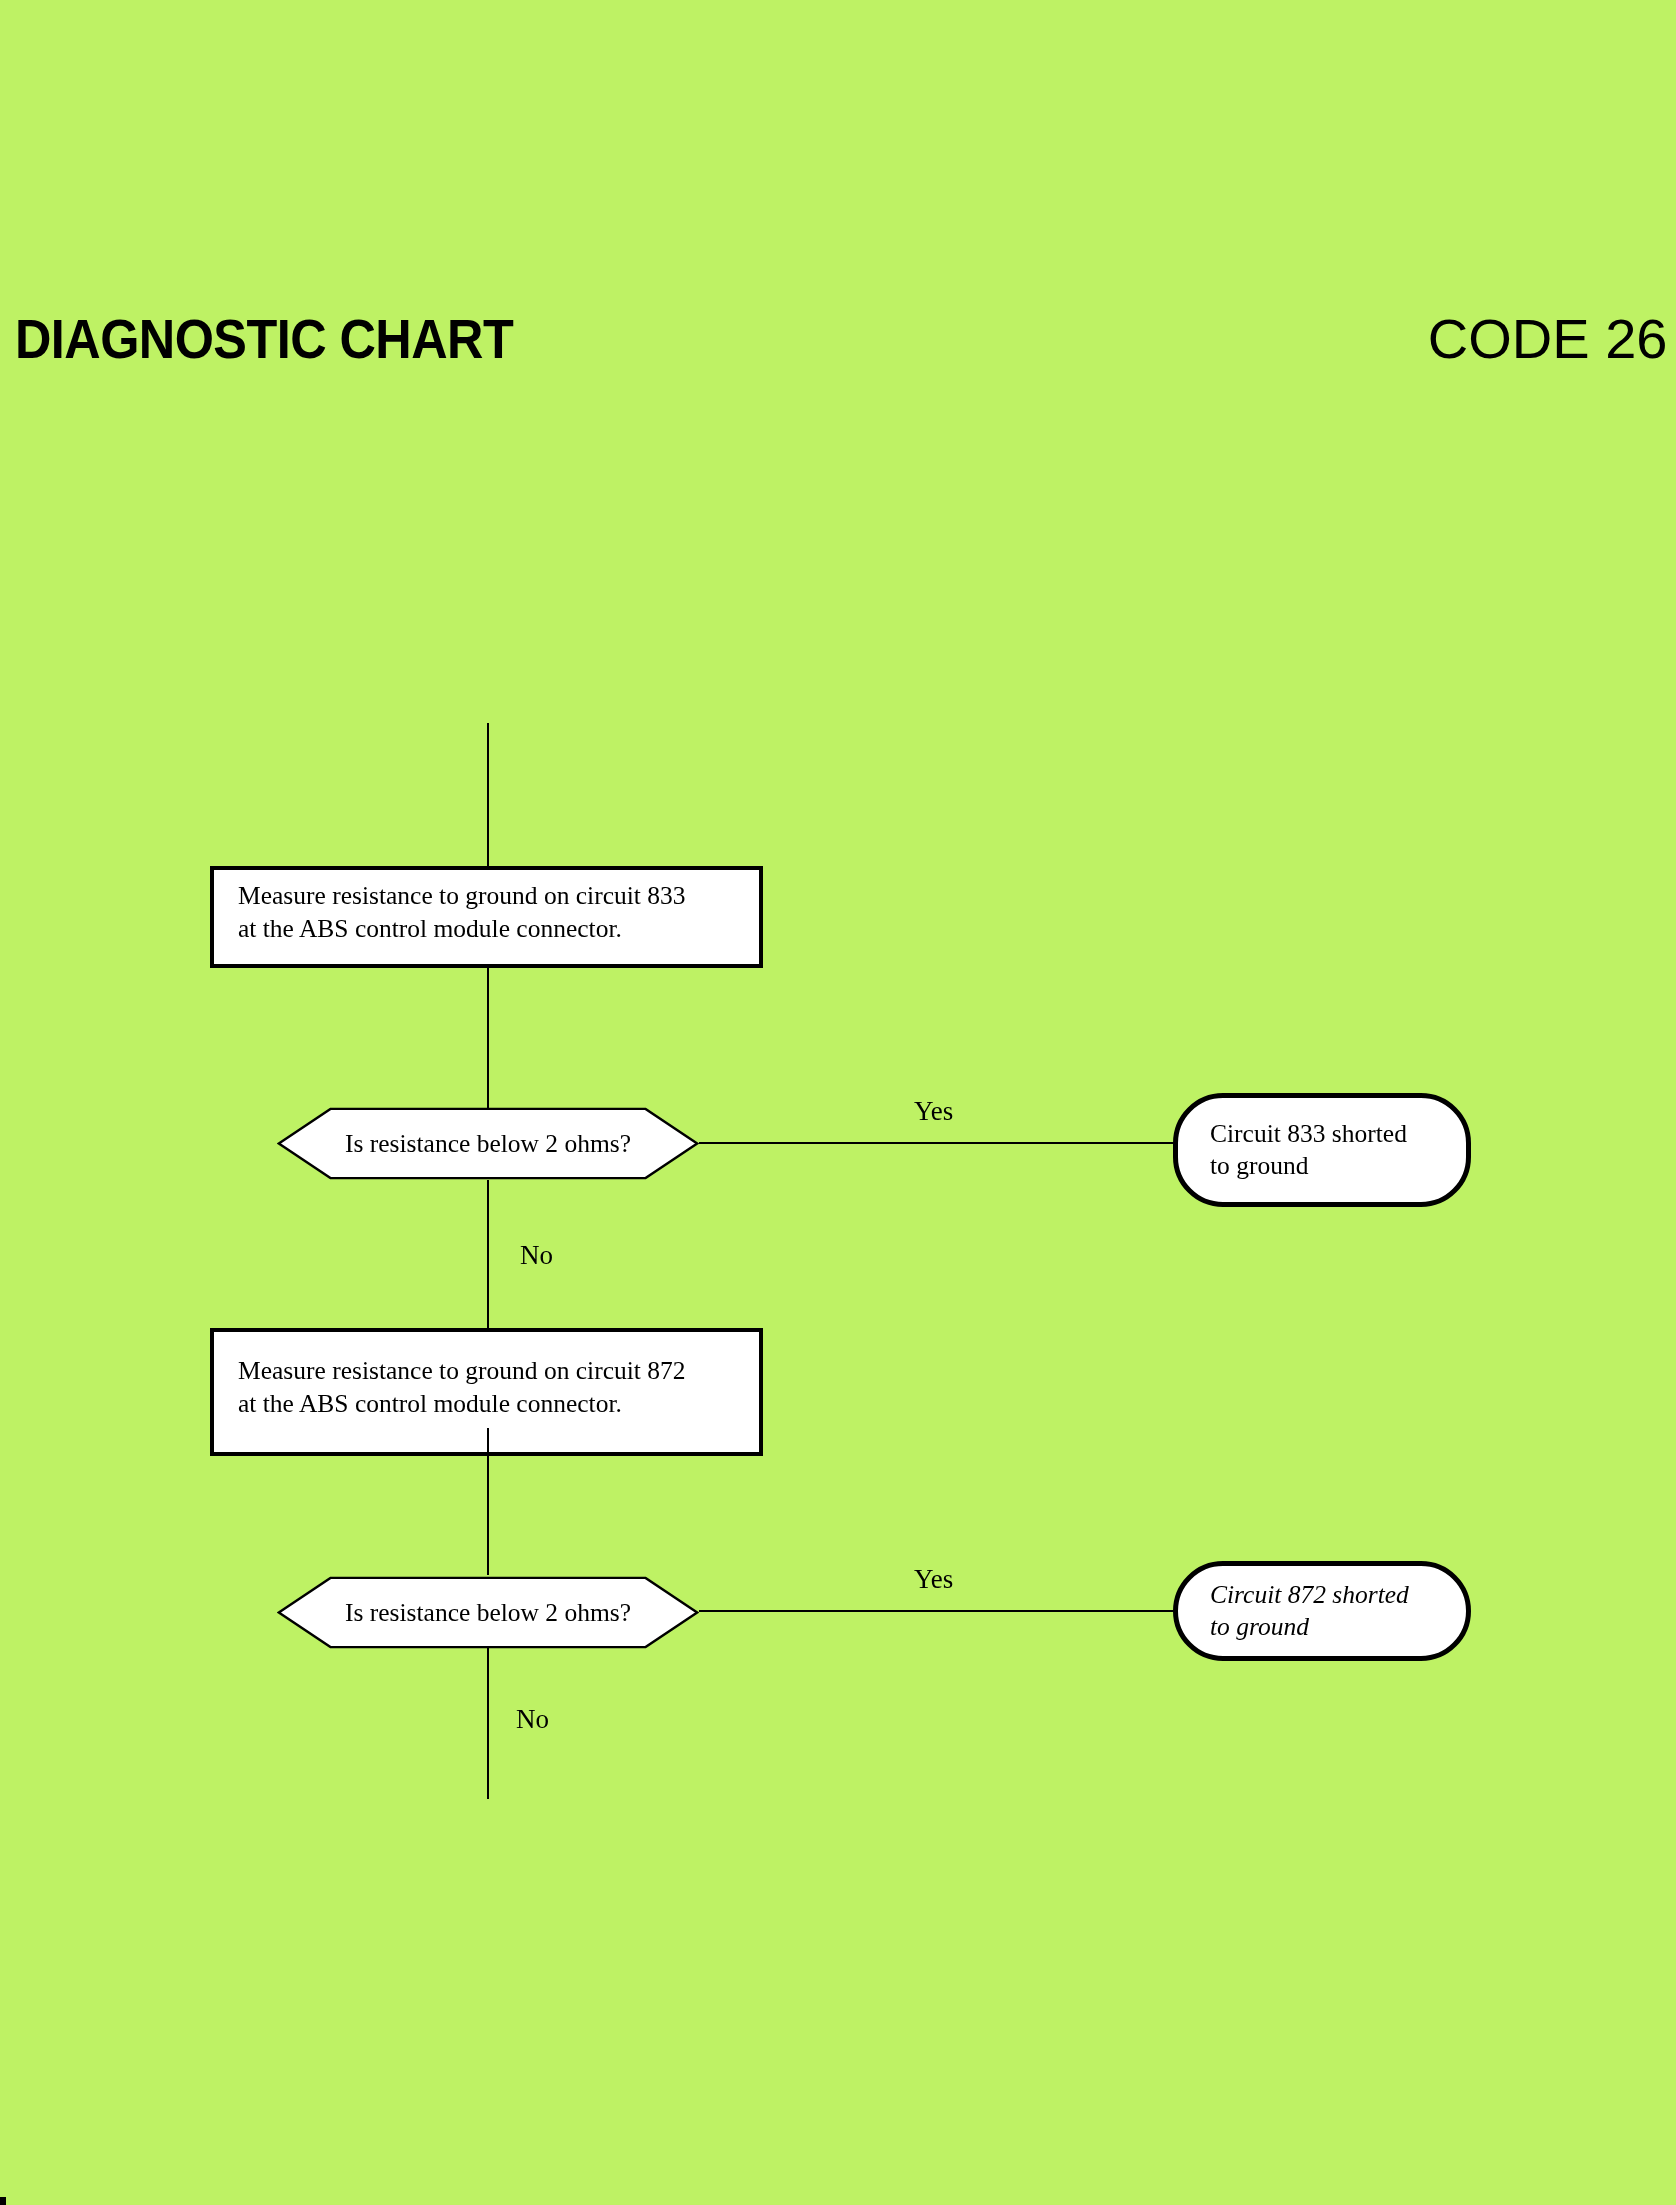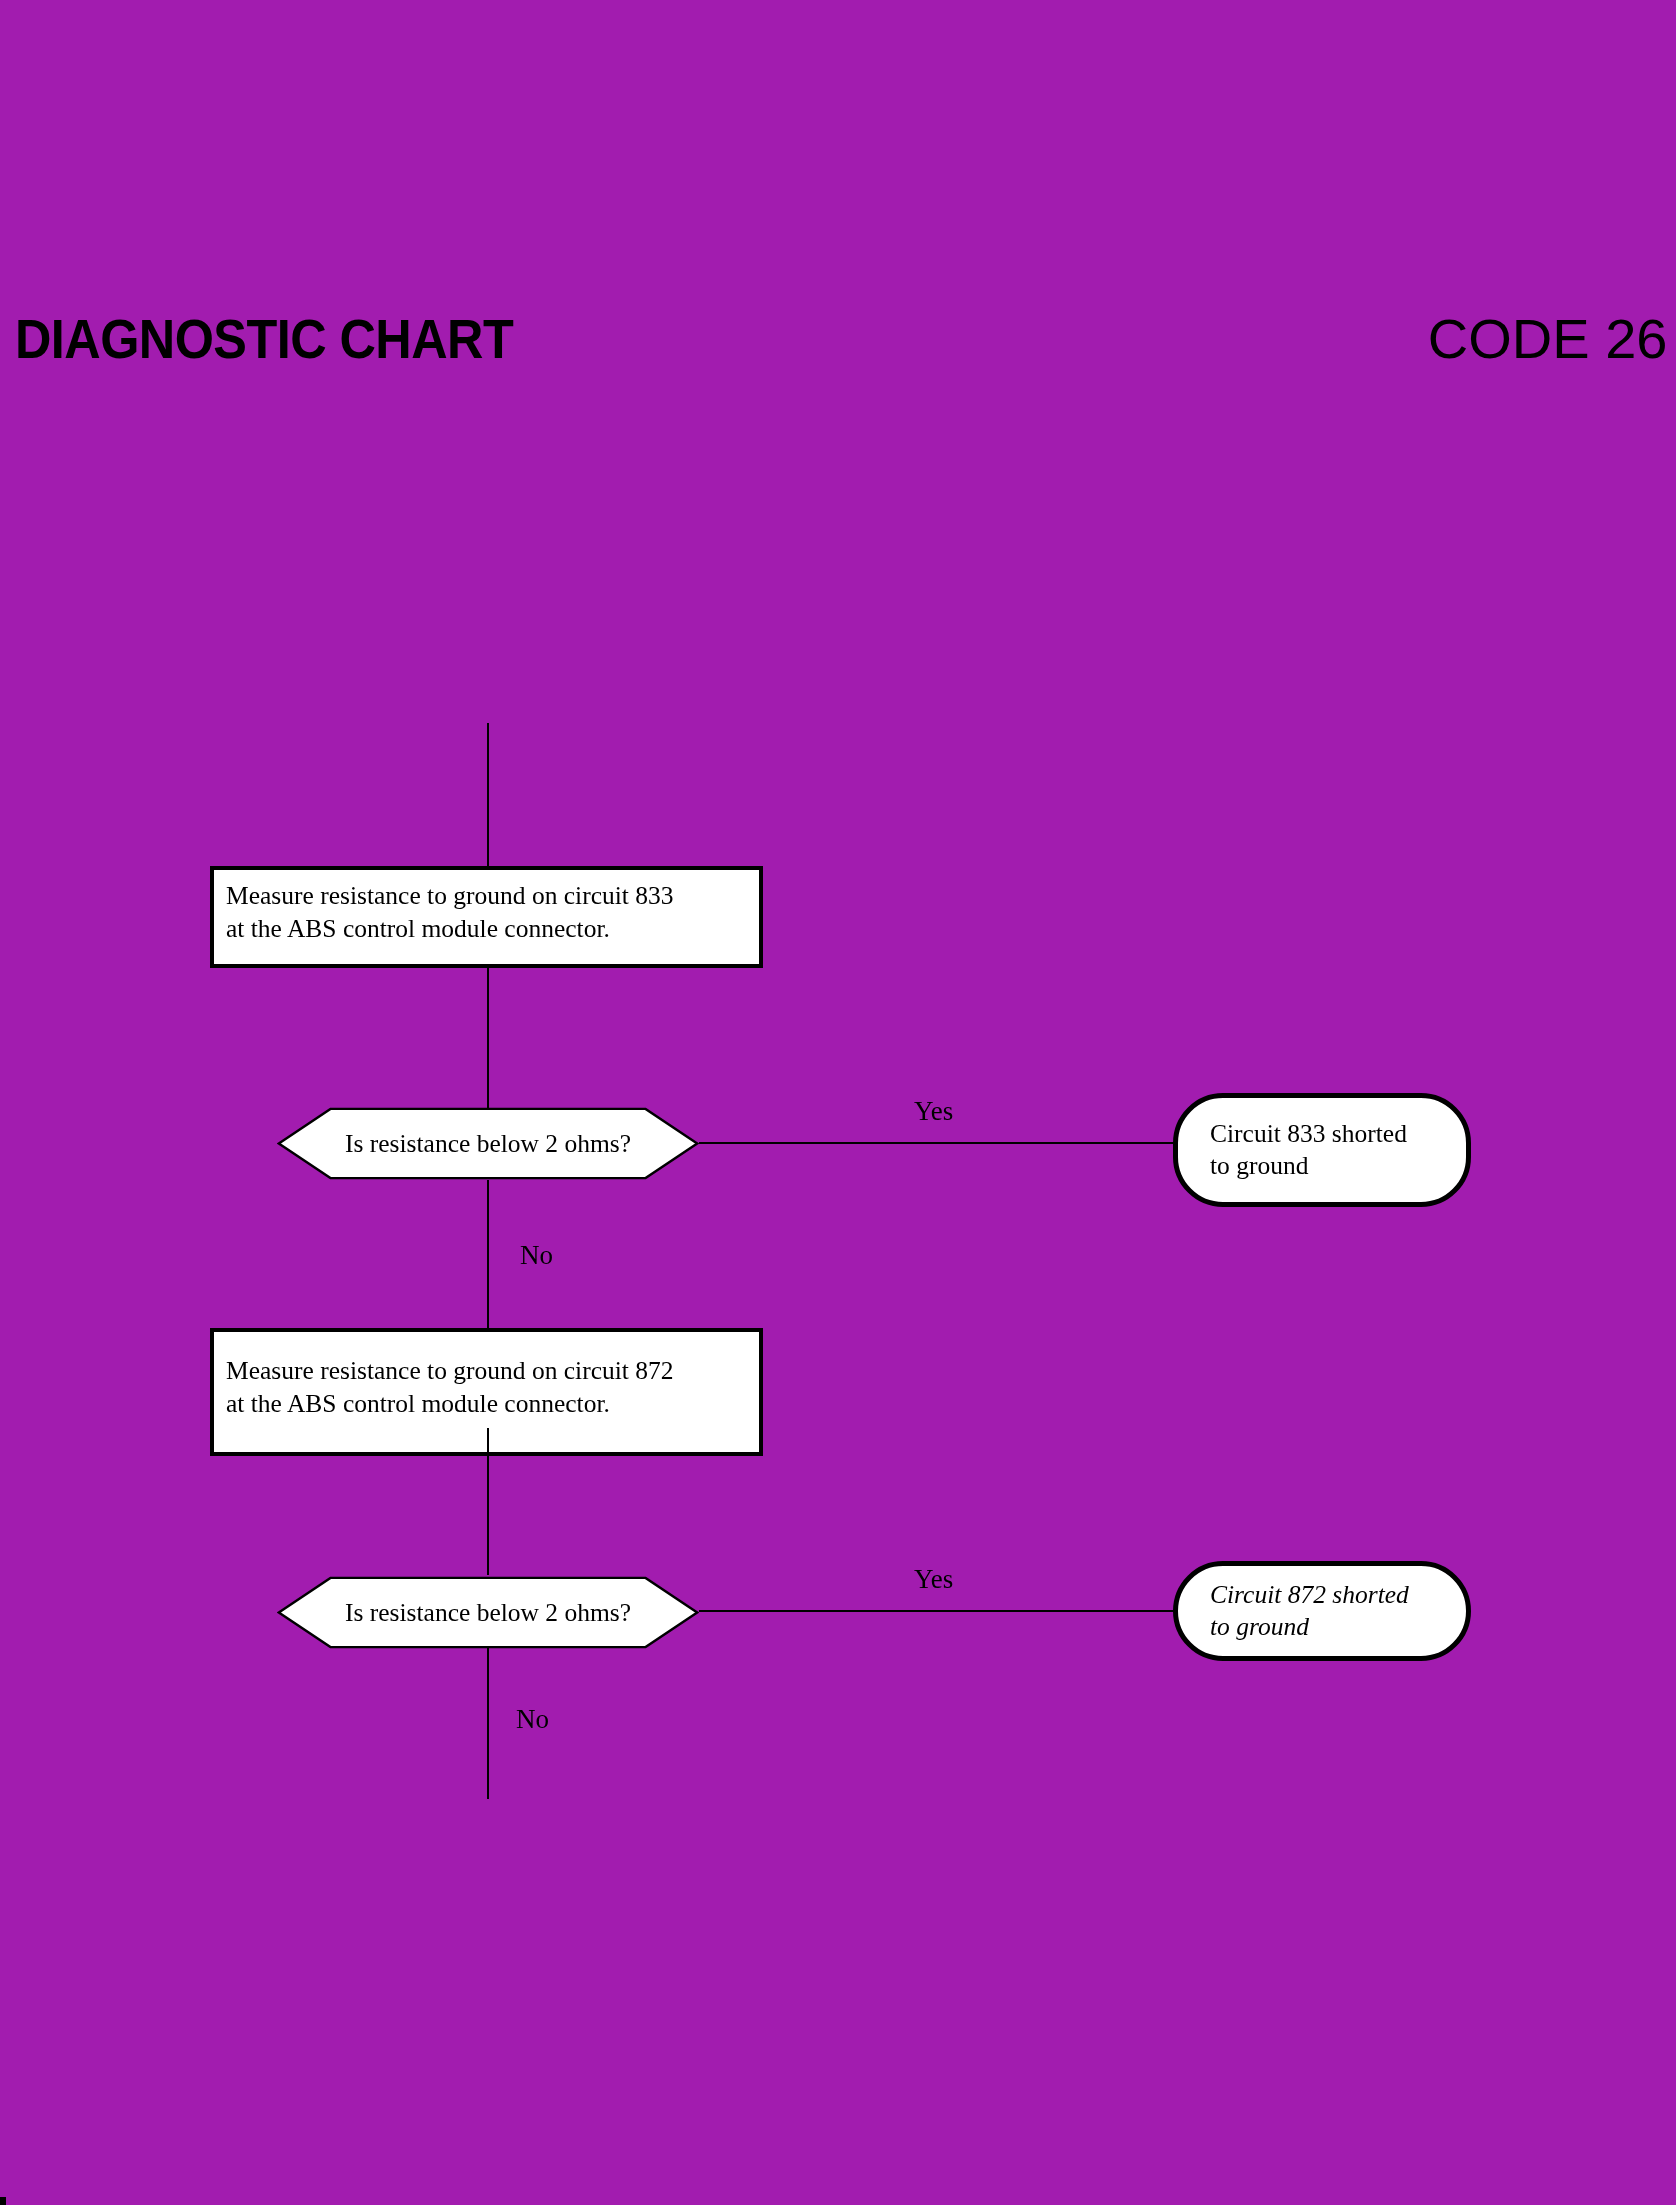--- a/index.html
+++ b/index.html
@@ -4,21 +4,21 @@
 <style>
   html, body {
     margin: 0;
     padding: 0;
     background: #ffffff;
   }
   .page {
     position: relative;
     width: 1676px;
     height: 2205px;
-    background: #a21caf;
+    background: #bef264;
     overflow: hidden;
     font-family: "Liberation Serif", "DejaVu Serif", serif;
     color: #000;
   }
   
   .hdr-title {
     position: absolute;
     left: 14.6px;
     top: 311px;
     font-family: "Liberation Sans", "DejaVu Sans", sans-serif;
@@ -72,21 +72,21 @@
     line-height: 32px;
   }
   .rect {
     position: absolute;
     box-sizing: border-box;
     background: #fff;
     border: 4.9px solid #000;
     display: flex;
     flex-direction: column;
     justify-content: center;
-    padding-left: 12px;
+    padding-left: 24px;
     padding-right: 7.3px;
     padding-bottom: 11px;
     font-size: 25.5px;
     line-height: 33px;
   }
   .hex {
     position: absolute;
   }
   .hex svg {
     position: absolute;

